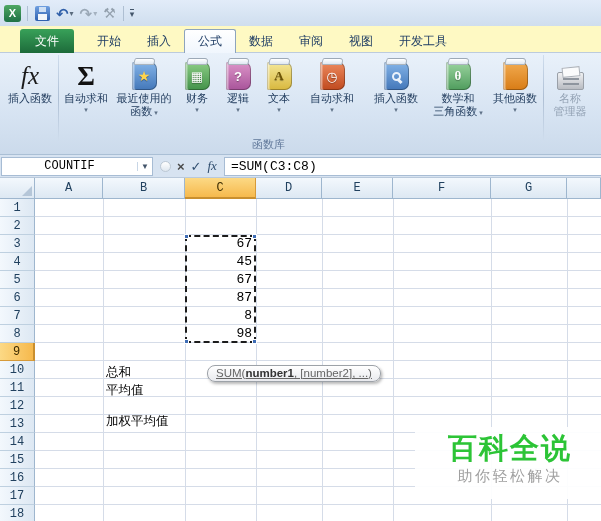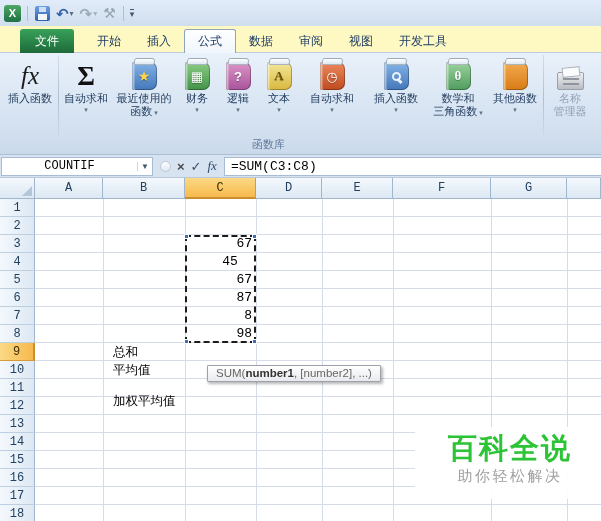--- a/index.html
+++ b/index.html
@@ -81,28 +81,28 @@
   .ch { height:21px; background:linear-gradient(#f3f8fd,#dde8f3); border-right:1px solid #9eb6ce; border-bottom:1px solid #9eb6ce; display:flex; align-items:center; justify-content:center; font-family:"Liberation Mono","DejaVu Sans Mono",monospace; font-size:12px; color:#21415f; }
   .ch.sel { background:linear-gradient(#fcd985,#f6b94d); border-right:1px solid #d69a39; border-bottom:2px solid #c98f2f; color:#3c2c00; }
   .rowheads { position:absolute; left:0; top:21px; width:35px; }
   .rh { width:35px; height:18px; background:linear-gradient(90deg,#f3f8fd,#dde8f3); border-right:1px solid #9eb6ce; border-bottom:1px solid #bed0e0; display:flex; align-items:center; justify-content:center; font-family:"Liberation Mono","DejaVu Sans Mono",monospace; font-size:12px; color:#21415f; }
   .rh.sel { background:linear-gradient(90deg,#fcd985,#f6b94d); border-right:2px solid #c98f2f; border-bottom:1px solid #d69a39; color:#3c2c00; }
   .cells { position:absolute; left:35px; top:21px; width:566px; height:322px;
     background-image:repeating-linear-gradient(to bottom, transparent 0 17px, #d5dce8 17px 18px); }
   .vline { position:absolute; top:0; width:1px; height:322px; background:#d5dce8; }
   .cellv { position:absolute; height:18px; line-height:18px; font-family:"Liberation Mono","DejaVu Sans Mono",monospace; font-size:13px; color:#000; }
   .cellv.right { text-align:right; padding-right:4px;padding-left:23px; }
-  .cellv.left { padding-left:10px; font-family:Liberation Sans, sans-serif; font-size:12.5px; }
+  .cellv.left { padding-left:3px; font-family:Liberation Mono, monospace; font-size:12.5px;margin-top:21px; }
   .sel-rect { position:absolute; border:2px dashed #1c1c1c; }
   .handle { position:absolute; width:5px; height:5px; background:#3e6db5; border:1px solid #fff; }
   .editcell { position:absolute; background:#fff; display:flex; align-items:center; height:18px; padding-right:1px; }
   .caret { width:2px; height:14px; background:#000; margin-right:1px; }
   .ftext { font-family:"Liberation Mono","DejaVu Sans Mono",monospace; font-size:13px; color:#000; }
   .fpill { font-family:"Liberation Mono","DejaVu Sans Mono",monospace; font-size:13px; background:#000; color:#fff; padding:0 4px 1px 3px; border-radius:2px 9px 9px 2px; }
-  .tooltip { position:absolute; background:linear-gradient(#ffffff,#e9eaee); border:1px solid #9da2a8; border-radius:1px; box-shadow:1.5px 2px 3px rgba(0,0,0,.28); padding:1px 8px 2px; font-size:11.5px; color:#666; white-space:nowrap; }
+  .tooltip { position:absolute; background:linear-gradient(#ffffff,#e9eaee); border:1px solid #9da2a8; border-radius:8px; box-shadow:1.5px 2px 3px rgba(0,0,0,.28); padding:1px 8px 2px; font-size:11.5px; color:#666; white-space:nowrap;text-decoration:underline; }
   .tooltip b { color:#333; }
   .wmark { position:absolute; background:rgba(255,255,255,.93); text-align:center; padding-top:4px; }
   .wm-title { font-size:29px; font-weight:bold; letter-spacing:2px; line-height:34px; }
   .wm-sub { font-size:15px; letter-spacing:2.5px; margin-top:2px; }
 </style>
 </head>
 <body>
 
 <div class="app">
 
@@ -299,21 +299,21 @@
         <span class="handle" style="right:-3px; bottom:-3px;"></span>
       </div>
       <div class="tooltip" style="left:172px; top:166px;">
         <span>SUM(</span><b>number1</b><span>, [number2], ...)</span>
       </div>
       <div class="wmark" style="left:380px; top:228px; width:190px; height:72px;">
         <div class="wm-title" style="color: rgb(44, 196, 54);">百科全说</div>
         <div class="wm-sub" style="color: rgb(160, 160, 160);">助你轻松解决</div>
       </div>
     <div class="cellv right" style="left: 150px; width: 71px; top: 36px;">67</div>
-        <div class="cellv right" style="left: 150px; width: 71px; top: 54px; text-align: center;">45</div>
+        <div class="cellv right" style="left: 150px; width: 71px; top: 54px;">45</div>
         <div class="cellv right" style="left: 150px; width: 71px; top: 72px;">67</div>
         <div class="cellv right" style="left: 150px; width: 71px; top: 90px;">87</div>
         <div class="cellv right" style="left: 150px; width: 71px; top: 108px;">8</div>
         <div class="cellv right" style="left: 150px; width: 71px; top: 126px;">98</div>
         <div class="cellv left" style="left: 68px; width: 82px; top: 144px;">总和</div>
         <div class="cellv left" style="left: 68px; width: 82px; top: 162px;">平均值</div>
         <div class="cellv left" style="left: 68px; width: 82px; top: 193px;">加权平均值</div>
       </div>
   </div>
 </div>

